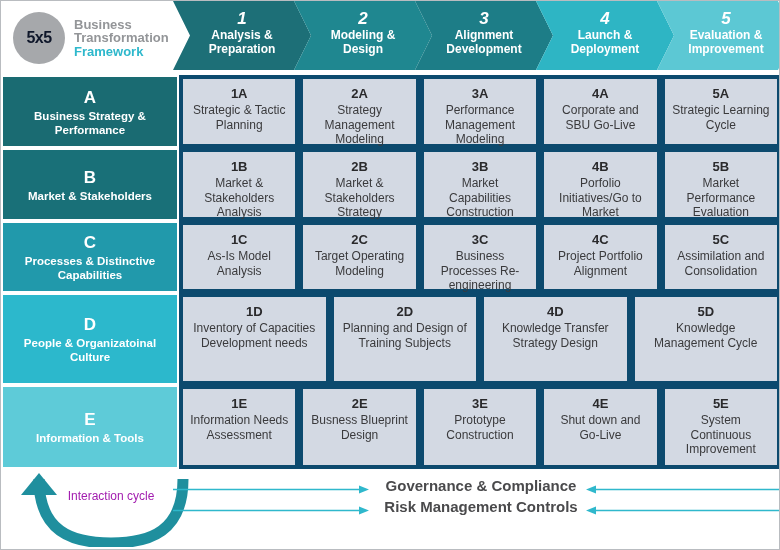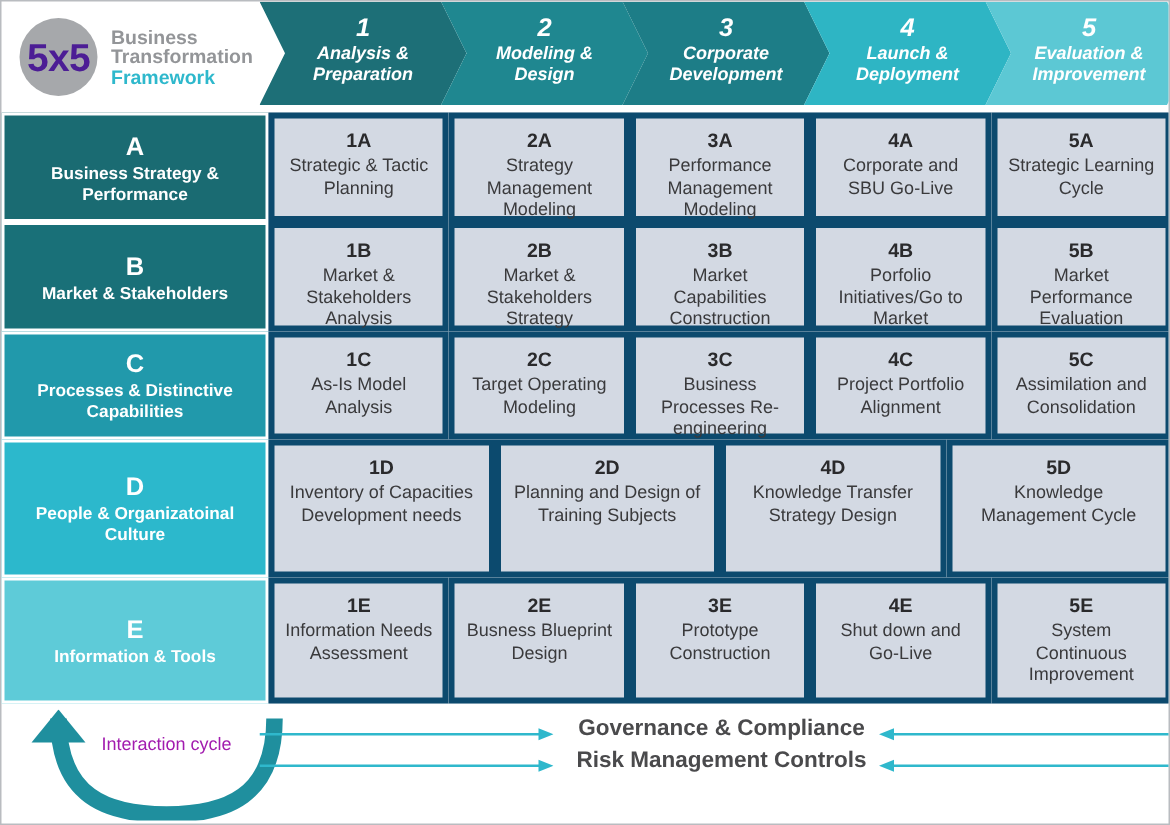--- a/index.html
+++ b/index.html
@@ -38,25 +38,25 @@
     display: flex;
     align-items: center;
     padding-left: 12px;
     box-sizing: border-box;
   }
   #brand-badge {
     width: 52px;
     height: 52px;
     border-radius: 50%;
     background: #a6a8ab;
-    color: #4c1d95;
+    color: #0f172a;
     display: flex;
     align-items: center;
     justify-content: center;
-    font-size: 26px;
+    font-size: 16px;
     font-weight: bold;
     letter-spacing: -0.5px;
     flex: 0 0 auto;
   }
   #brand-text {
     margin-left: 9px;
     line-height: 13.5px;
   }
   .brand-line {
     font-size: 13px;
@@ -88,21 +88,20 @@
     font-weight: bold;
     line-height: 19px;
     display: block;
   }
   .chev-label {
     font-size: 12px;
     font-weight: bold;
     line-height: 14px;
     display: block;
     padding: 0 16px;
-    font-style: italic;
   }
 
   
   #grid {
     position: absolute;
     left: 0; top: 74px;
     width: 780px;
     height: 394px;
   }
   .grid-row {
@@ -234,21 +233,21 @@
         <div class="chev" style="left: 0px; width: 138px; background: rgb(29, 111, 119); clip-path: polygon(0px 0px, 121px 0px, 138px 50%, 121px 100%, 0px 100%, 17px 50%);">
           <span class="chev-num">1</span>
           <span class="chev-label">Analysis &amp; Preparation</span>
         </div>
         <div class="chev" style="left: 121px; width: 138px; background: rgb(31, 135, 144); clip-path: polygon(0px 0px, 121px 0px, 138px 50%, 121px 100%, 0px 100%, 17px 50%);">
           <span class="chev-num">2</span>
           <span class="chev-label">Modeling &amp; Design</span>
         </div>
         <div class="chev" style="left: 242px; width: 138px; background: rgb(29, 125, 135); clip-path: polygon(0px 0px, 121px 0px, 138px 50%, 121px 100%, 0px 100%, 17px 50%);">
           <span class="chev-num">3</span>
-          <span class="chev-label">Corporate Development</span>
+          <span class="chev-label">Alignment Development</span>
         </div>
         <div class="chev" style="left: 363px; width: 138px; background: rgb(46, 181, 196); clip-path: polygon(0px 0px, 121px 0px, 138px 50%, 121px 100%, 0px 100%, 17px 50%);">
           <span class="chev-num">4</span>
           <span class="chev-label">Launch &amp; Deployment</span>
         </div>
         <div class="chev" style="left: 484px; width: 138px; background: rgb(92, 200, 212); clip-path: polygon(0px 0px, 121px 0px, 138px 50%, 121px 100%, 0px 100%, 17px 50%);">
           <span class="chev-num">5</span>
           <span class="chev-label">Evaluation &amp; Improvement</span>
         </div>
       </div>

